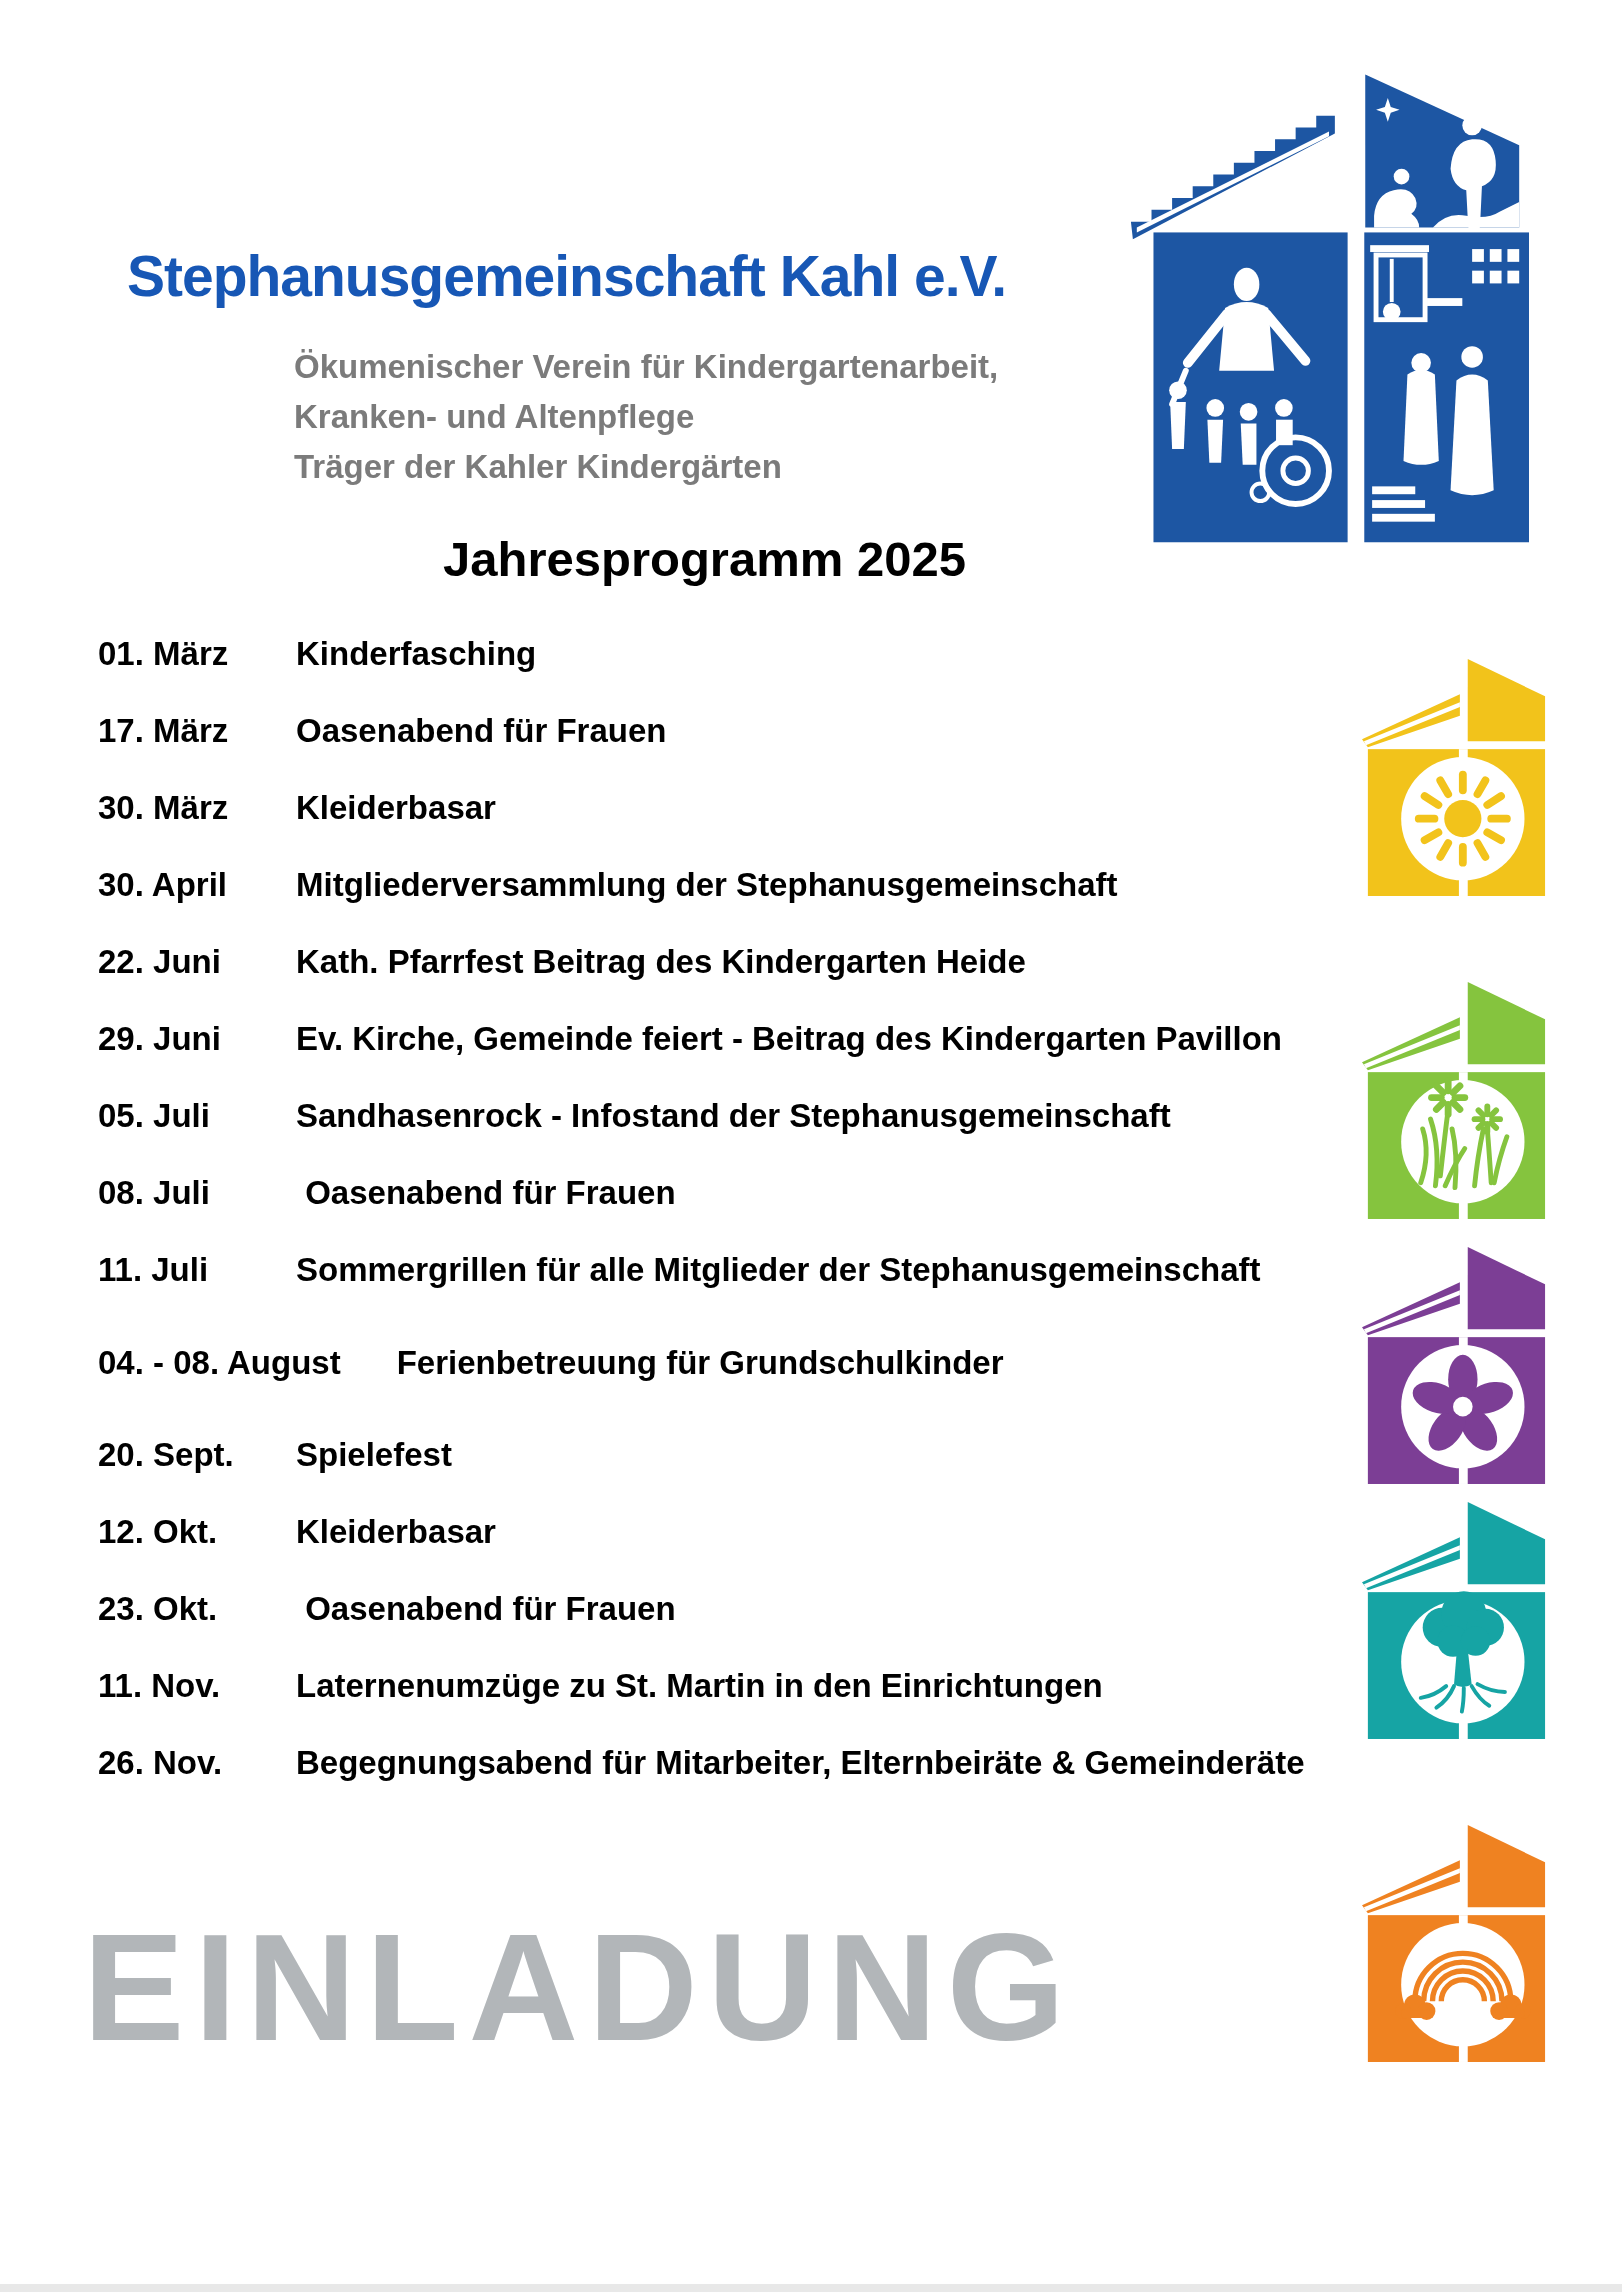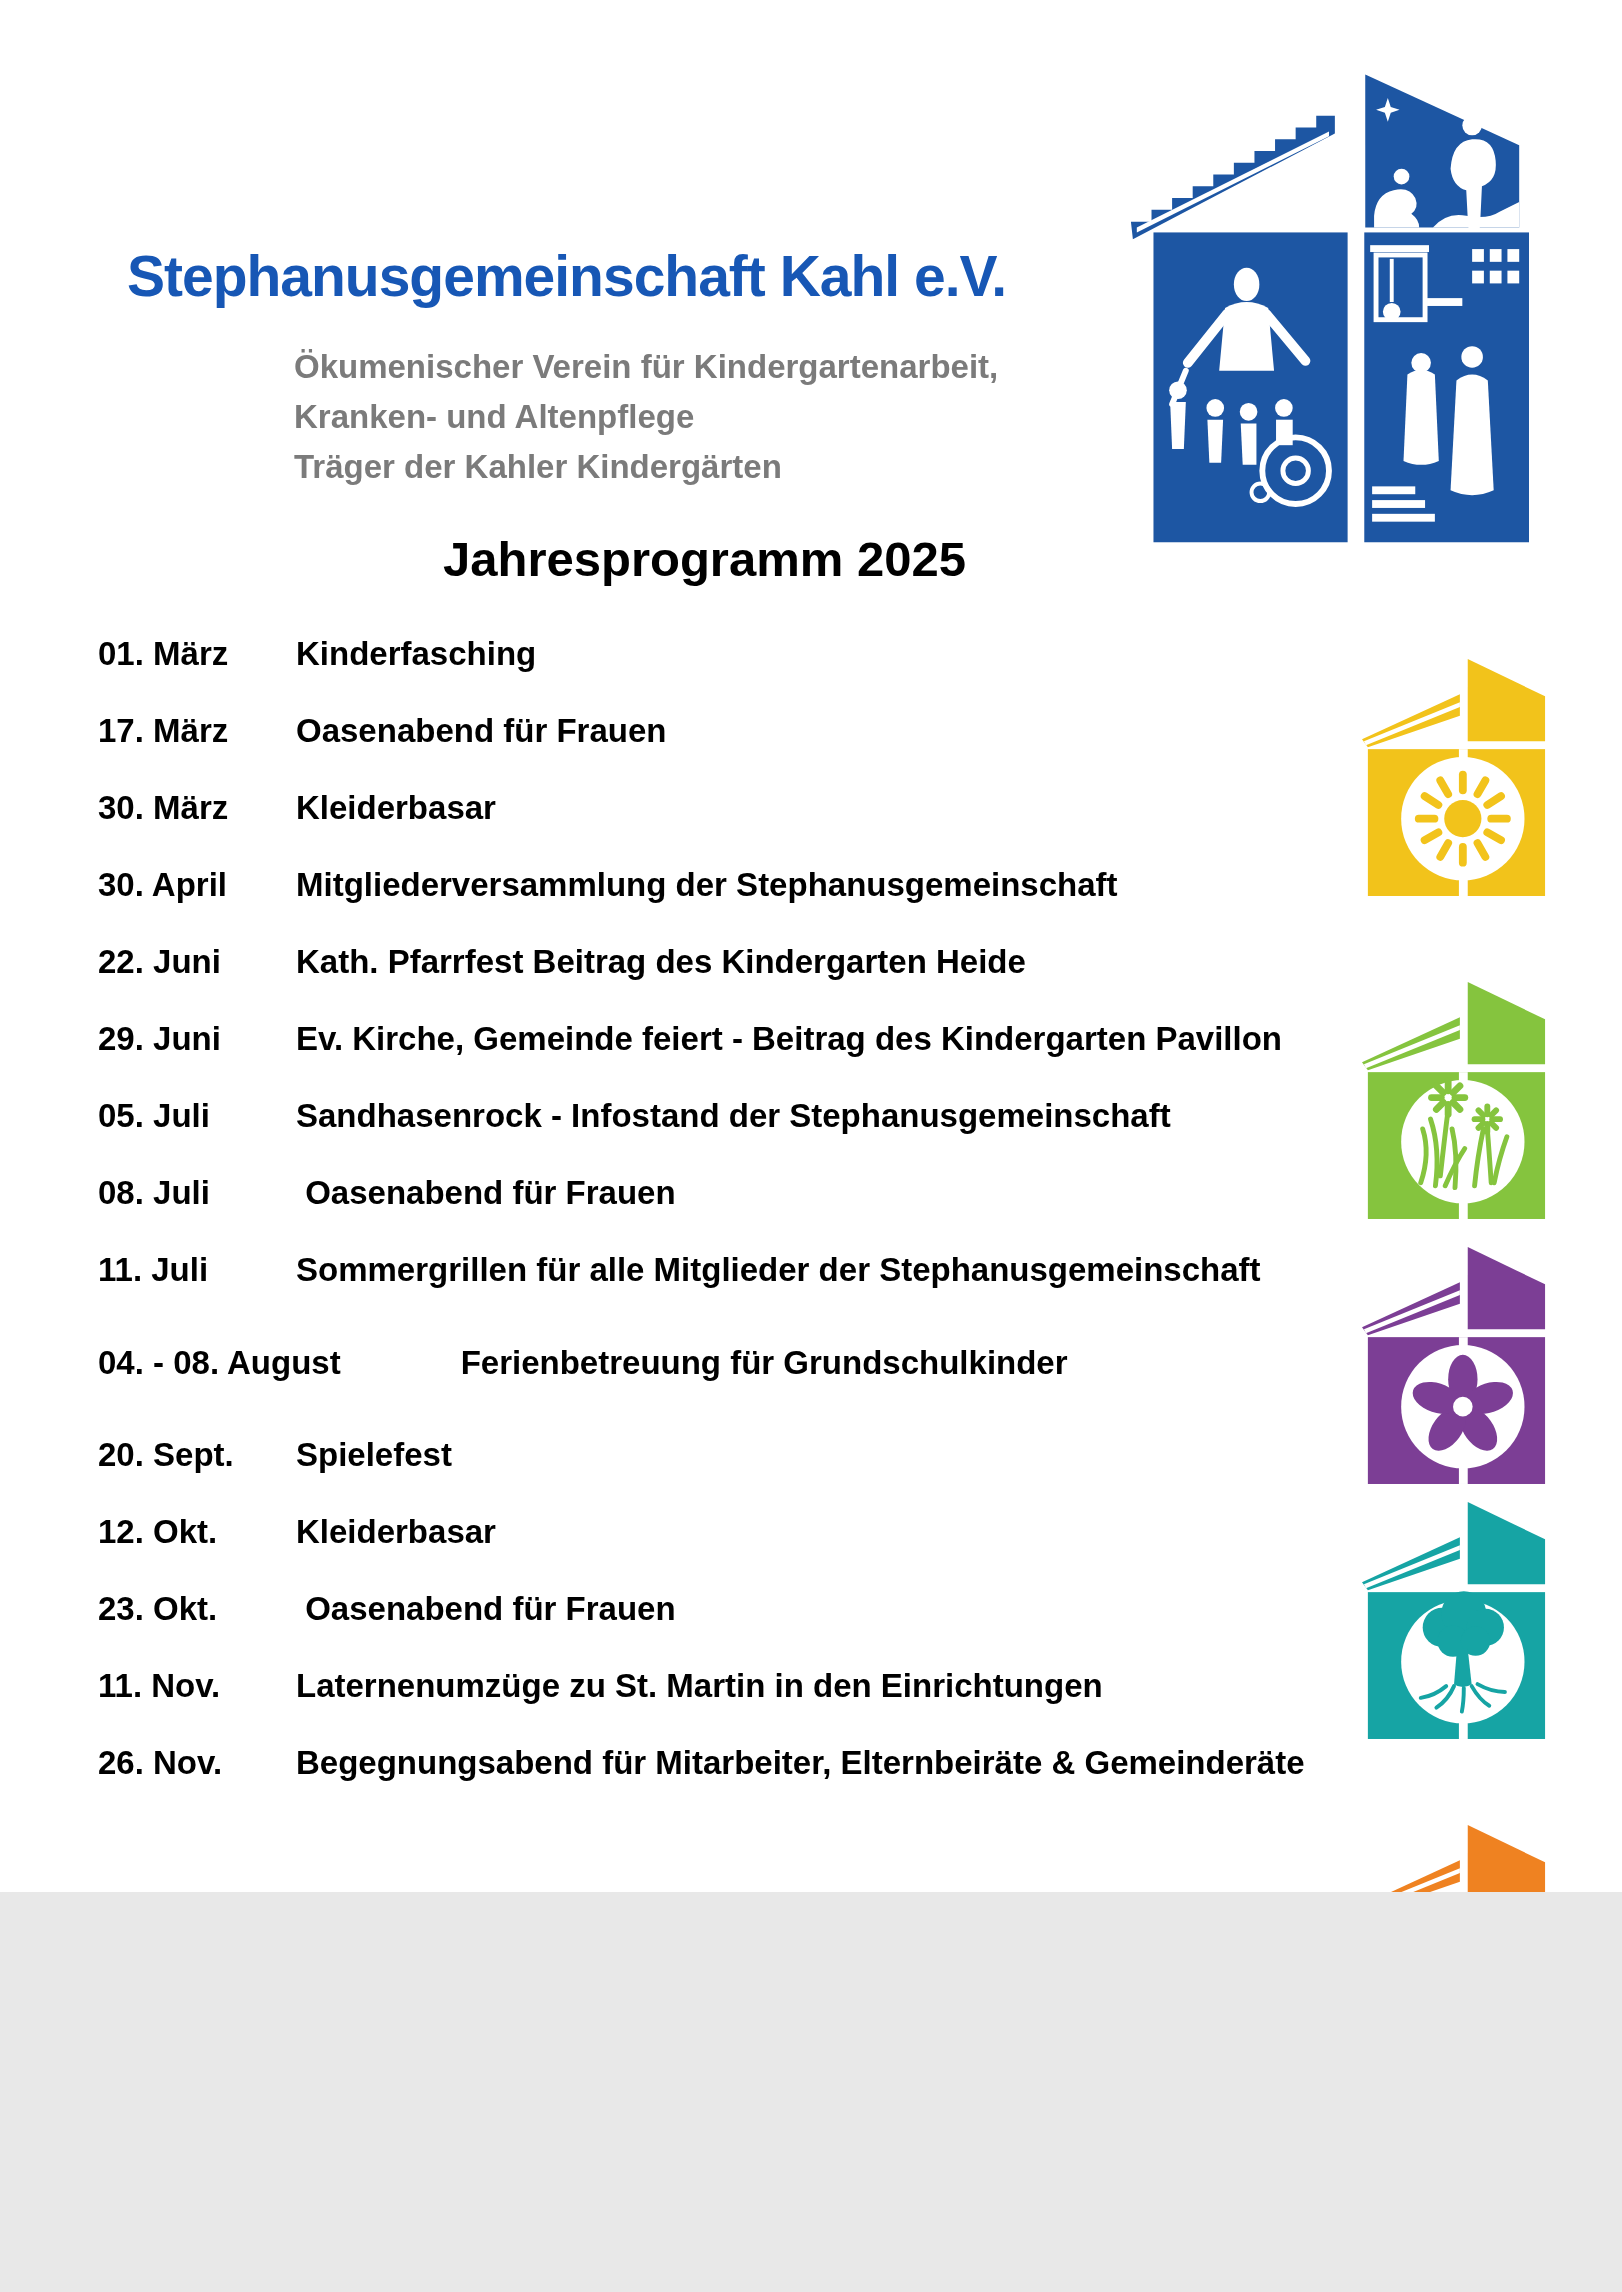--- a/index.html
+++ b/index.html
@@ -1,18 +1,18 @@
 <!DOCTYPE html>
 <html style="--brand_blue: #1D56A3; --title_blue: #1757B5; --subtitle_gray: #7B7B7B; --watermark_gray: #B2B6B9; --house_yellow: #F2C31B; --house_green: #85C43E; --house_purple: #7C3E95; --house_teal: #16A4A4; --house_orange: #EF8221;"><head>
 <meta charset="utf-8">
 <style>
   html,body{margin:0;padding:0;background:#e8e8e8;}
   .page{
     position:relative;
-    width:1622px;height:1892px;
+    width:1622px;height:2284px;
     background:#ffffff;
     font-family:"Liberation Sans", sans-serif;
     overflow:hidden;
     margin:0 auto;
   }
   .org-title{
     position:absolute;left:127px;top:243px;
     font-size:57px;font-weight:bold;
     color:var(--title_blue);
     letter-spacing:-1px;
@@ -33,21 +33,21 @@
     white-space:nowrap;
   }
   .events{
     position:absolute;left:98px;top:635px;width:1274px;
     font-size:33px;font-weight:bold;color:#000;
   }
   .row{display:flex;align-items:flex-start;height:77px;}
   .row .date{flex:0 0 198px;white-space:pre;}
   .row .event{white-space:pre;}
   .row.offset .date{flex:0 0 auto;}
-  .row.offset .event{margin-left:120px;}
+  .row.offset .event{margin-left:56px;}
   .row:nth-child(10){margin-top:15.7px;}
   .row:nth-child(11){margin-top:15.7px;}
   .watermark{
     position:absolute;left:83px;top:1900px;
     font-size:152px;font-weight:bold;letter-spacing:9.8px;
     color:var(--watermark_gray);
     white-space:nowrap;
   }
   .logo{position:absolute;left:1127px;top:49px;width:402px;height:510px;}
   .house-icon{position:absolute;left:1362px;width:186px;height:240px;}

